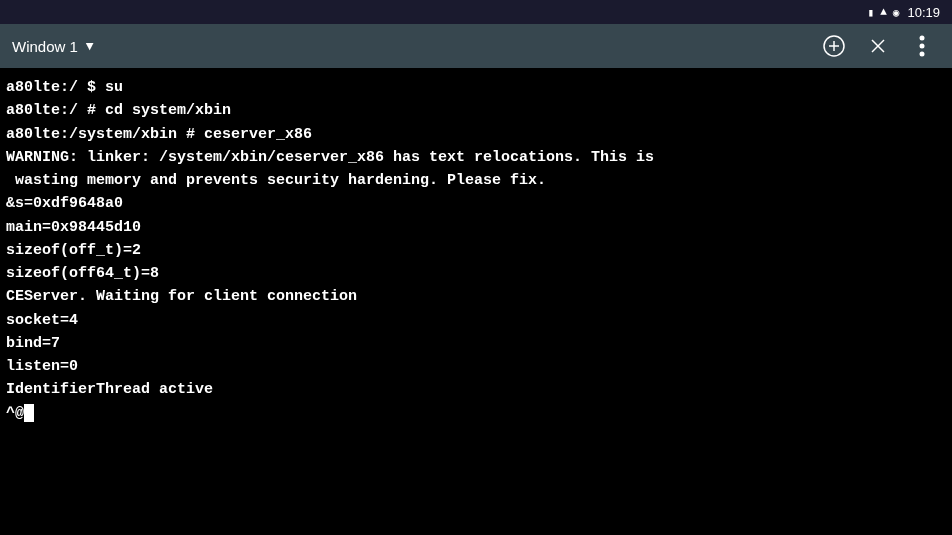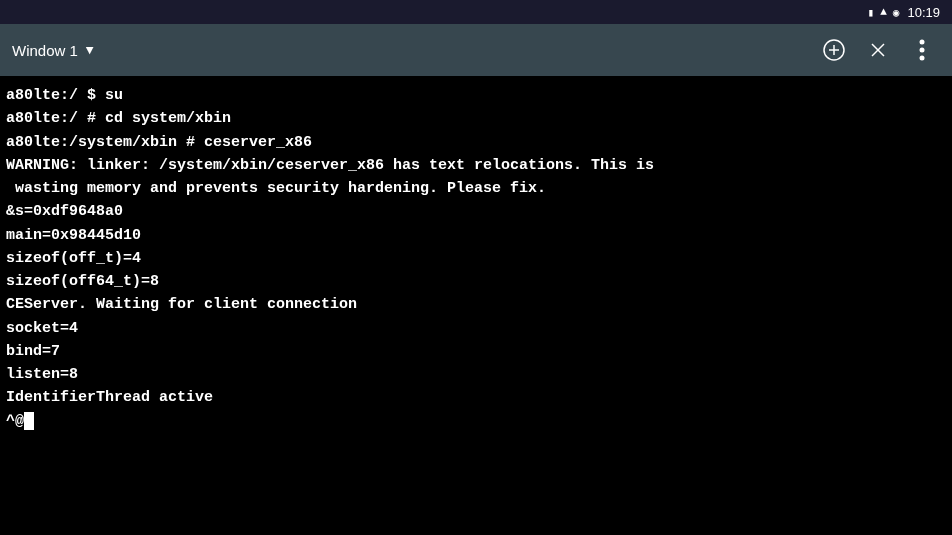--- a/index.html
+++ b/index.html
@@ -36,21 +36,21 @@
       margin-right: 8px;
     }
     .status-icon {
       color: #ffffff;
       font-size: 11px;
     }
 
     
     .title-bar {
       background: #37474f;
-      height: 52px;
+      height: 44px;
       display: flex;
       align-items: center;
       padding: 0 12px;
       flex-shrink: 0;
       gap: 8px;
     }
     .title-bar-label {
       color: #ffffff;
       font-family: sans-serif;
       font-size: 15px;
@@ -148,22 +148,22 @@
 
 <div class="terminal">
   <div id="terminal-lines">
   <div class="terminal-line">a80lte:/ $ su</div>
       <div class="terminal-line">a80lte:/ # cd system/xbin</div>
       <div class="terminal-line">a80lte:/system/xbin # ceserver_x86</div>
       <div class="terminal-line">WARNING: linker: /system/xbin/ceserver_x86 has text relocations. This is</div>
       <div class="terminal-line"> wasting memory and prevents security hardening. Please fix.</div>
       <div class="terminal-line">&amp;s=0xdf9648a0</div>
       <div class="terminal-line">main=0x98445d10</div>
-      <div class="terminal-line">sizeof(off_t)=4</div>
+      <div class="terminal-line">sizeof(off_t)=2</div>
       <div class="terminal-line">sizeof(off64_t)=8</div>
       <div class="terminal-line">CEServer. Waiting for client connection</div>
       <div class="terminal-line">socket=4</div>
       <div class="terminal-line">bind=7</div>
-      <div class="terminal-line">listen=8</div>
+      <div class="terminal-line">listen=0</div>
       <div class="terminal-line">IdentifierThread active</div>
       <div class="terminal-line">^@<span class="cursor"></span></div>
     </div>
 </div>
 
 </body></html>

